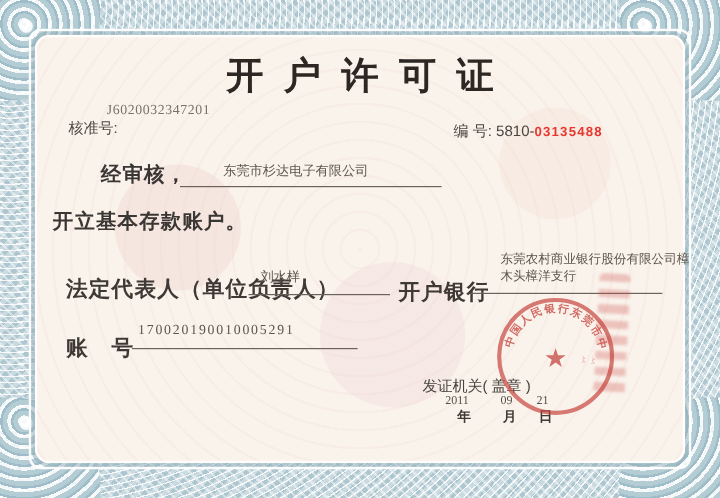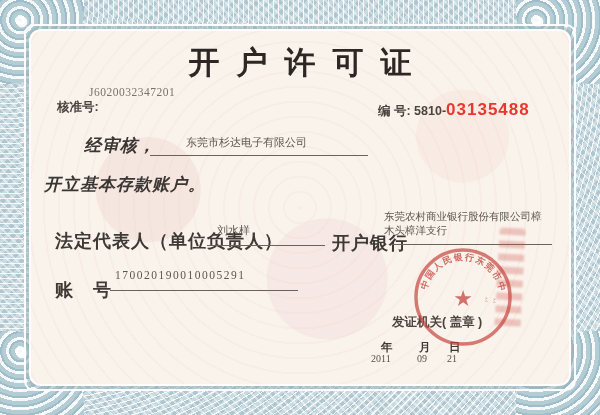--- a/index.html
+++ b/index.html
@@ -28,28 +28,28 @@
   .paper{position:absolute;inset:29px;border-radius:12px;background:#faf3ec;
     background-image:
       radial-gradient(circle at 22% 45%, rgba(236,200,196,.30) 0 52px, transparent 53px),
       radial-gradient(circle at 55% 70%, rgba(233,196,200,.22) 0 60px, transparent 61px),
       radial-gradient(circle at 80% 30%, rgba(240,212,200,.25) 0 46px, transparent 47px),
       repeating-radial-gradient(circle at 50% 50%, rgba(238,214,206,.20) 0 2px, transparent 2px 15px);
     box-shadow: inset 0 0 0 2px rgba(255,255,255,.85), 0 0 0 3px rgba(150,176,188,.55);}
   .abs{position:absolute;}
   .title{left:0;right:0;top:42px;text-align:center;font-family:"Liberation Serif",serif;
     font-size:31px;font-weight:bold;color:#2c2723;letter-spacing:17px;padding-left:17px;}
-  .small-label{font-size:12.5px;font-weight:bold;color:#4a443f;}
+  .small-label{font-size:12.5px;font-weight:normal;color:#4a443f;}
   .fillvalue{font-family:"Liberation Serif",serif;color:#5d554d;}
-  .bigtext{font-size:17px;font-weight:bold;color:#3a3633;letter-spacing:1px;font-style:italic;}
+  .bigtext{font-size:17px;font-weight:bold;color:#3a3633;letter-spacing:1px;}
   .midlabel{font-size:18px;font-weight:bold;color:#3e3935;letter-spacing:1px;}
   .uline{border-bottom:1px solid #6b635b;height:0;}
   .red{color:#e8372f;font-weight:bold;letter-spacing:1px;}
   .datechar{font-size:11.5px;font-weight:bold;color:#3e3935;}
-  .datenum{font-size:10px;color:#55504a;font-family:"Liberation Serif",serif;margin-top:24px;}
+  .datenum{font-size:10px;color:#55504a;font-family:"Liberation Serif",serif;}
   .seal{opacity:.85;}
   .side-smudge{left:497px;top:228px;width:26px;height:104px;
     background:repeating-linear-gradient(180deg, rgba(205,80,75,.30) 0 7px, transparent 7px 13px);
     filter:blur(1.3px);transform:rotate(3deg);border-radius:4px;}
 </style>
 </head>
 <body>
 
 <div class="certificate">
   <div class="frame"></div>
@@ -59,41 +59,41 @@
   <div class="corner br"></div>
   <div class="frame-line"></div>
   <div class="paper"></div>
 
   <div class="abs title">开户许可证</div>
 
   <div class="abs fillvalue" style="left:89px;top:86px;font-size:11.5px;color:#7b7168;letter-spacing:.5px;">J6020032347201</div>
   <div class="abs small-label" style="left:57px;top:99px;">核准号:</div>
 
   <div class="abs" style="left:378px;top:100px;">
-    <span class="small-label">编 号: 5810-</span><span class="red" style="font-size:17px;">03135488</span>
+    <span class="small-label">编 号: 5810-</span><span class="red" style="font-size:11px;">03135488</span>
   </div>
 
   <div class="abs bigtext" style="left:84px;top:134px;">经审核，</div>
   <div class="abs fillvalue" style="left:186px;top:135px;font-size:11px;">东莞市杉达电子有限公司</div>
   <div class="abs uline" style="left:150px;top:155px;width:218px;"></div>
   <div class="abs bigtext" style="left:44px;top:173px;">开立基本存款账户。</div>
 
   <div class="abs midlabel" style="left:55px;top:229px;">法定代表人（单位负责人）</div>
   <div class="abs fillvalue" style="left:217px;top:223px;font-size:11px;">刘水样</div>
   <div class="abs uline" style="left:207px;top:245px;width:118px;"></div>
 
   <div class="abs midlabel" style="left:332px;top:231px;">开户银行</div>
-  <div class="abs fillvalue" style="left:384px;top:210px;width:160px;font-size:10.5px;line-height:14px;">东莞农村商业银行股份有限公司樟木头樟洋支行</div>
+  <div class="abs fillvalue" style="left:417px;top:210px;width:160px;font-size:10.5px;line-height:14px;">东莞农村商业银行股份有限公司樟木头樟洋支行</div>
   <div class="abs uline" style="left:392px;top:244px;width:160px;"></div>
 
   <div class="abs midlabel" style="left:55px;top:278px;">账　号</div>
   <div class="abs fillvalue" style="left:115px;top:269px;font-size:11.5px;letter-spacing:1.5px;">170020190010005291</div>
   <div class="abs uline" style="left:110px;top:290px;width:188px;"></div>
 
-  <div class="abs small-label" style="left:352px;top:314px;margin-left:40px;">发证机关( 盖章 )</div>
+  <div class="abs small-label" style="left:352px;top:314px;">发证机关( 盖章 )</div>
   <div class="abs datenum" style="left:371px;top:329px;">2011</div>
   <div class="abs datenum" style="left:417px;top:329px;">09</div>
   <div class="abs datenum" style="left:447px;top:329px;">21</div>
   <div class="abs datechar" style="left:381px;top:340px;">年</div>
   <div class="abs datechar" style="left:419px;top:340px;">月</div>
   <div class="abs datechar" style="left:449px;top:340px;">日</div>
 
   <div class="abs side-smudge"></div>
 
   <svg class="abs seal" style="left:410px;top:244px;" width="106" height="106" viewBox="0 0 106 106">

